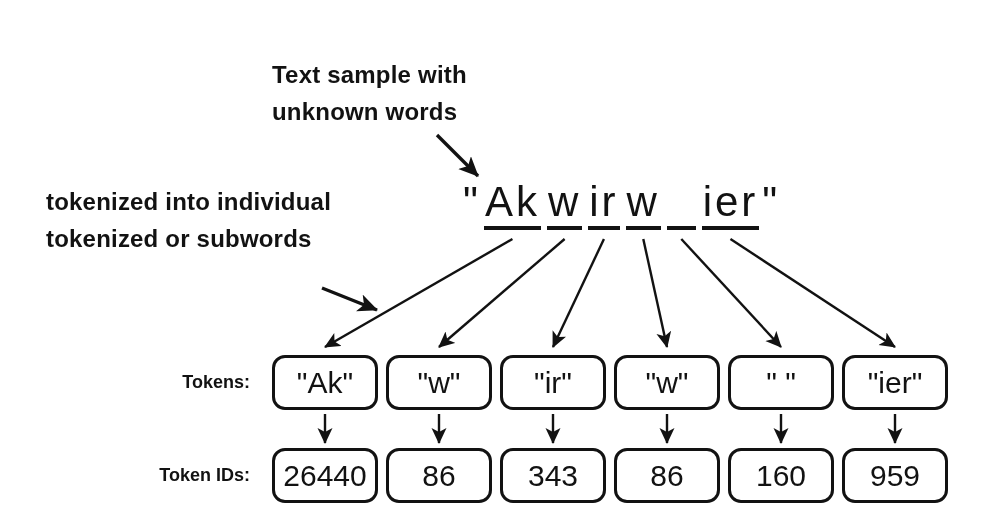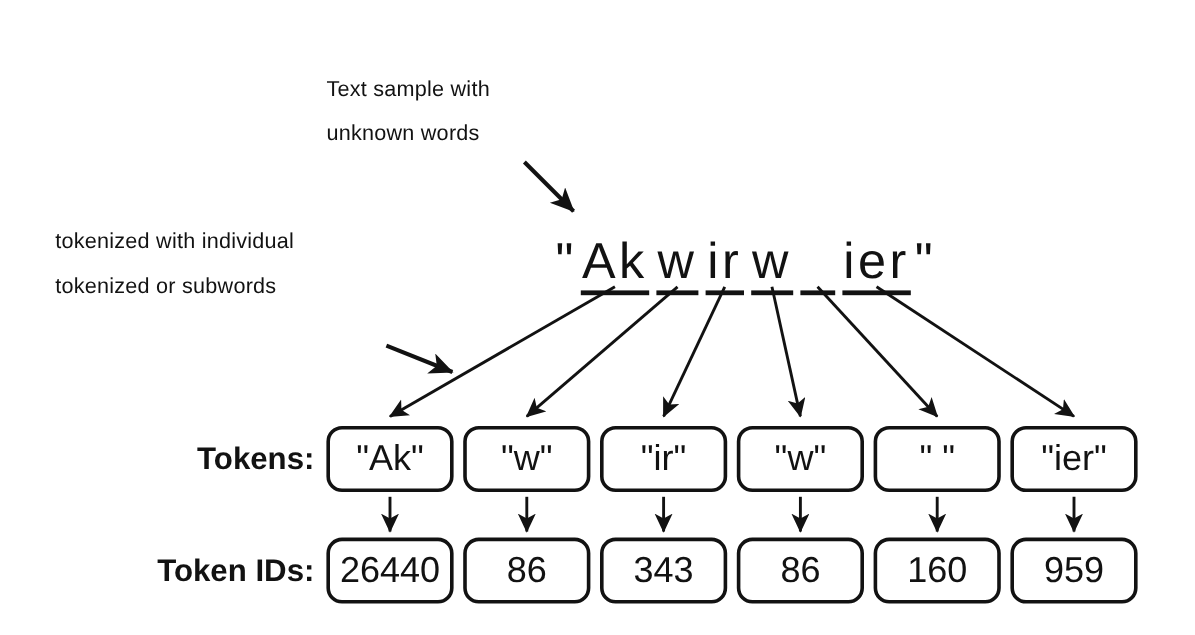--- a/index.html
+++ b/index.html
@@ -12,40 +12,40 @@
   .canvas {
     position: relative; width: 996px; height: 529px;
     background: #ffffff; overflow: hidden;
   }
   .arrow-layer { position: absolute; left: 0; top: 0; pointer-events: none; }
   .arrow-layer line { stroke: #121212; }
   .fan-arrow, .v-arrow { stroke-width: 2.4; }
   .ann-arrow { stroke-width: 3.4; }
   .arrow-layer marker path { fill: #121212; stroke: none; }
 
-  .ann { position: absolute; font-weight: normal; font-size: 18px; line-height: 37px; letter-spacing: 0.2px; }
+  .ann { position: absolute; font-weight: bold; font-size: 24px; line-height: 37px; letter-spacing: 0.2px; }
   .ann-top  { left: 272px; top: 56px; }
   .ann-left { left: 46px;  top: 183px; }
 
   .sample {
     position: absolute; left: 463px; top: 180px;
     font-size: 42px; line-height: 44px;
     letter-spacing: 3px; white-space: pre;
   }
-  .seg { display: inline-block; border-bottom: 4px solid #121212; padding: 0 1px 2px; margin: 16px 3px; text-align: right; }
+  .seg { display: inline-block; border-bottom: 4px solid #121212; padding: 0 1px 2px; margin: 0 3px; text-align: right; }
   .seg-space { padding: 0 7px 2px; }
   .q { display: inline-block; }
 
   .row { position: absolute; left: 0; width: 996px; height: 55px; }
   .row-tokens { top: 355px; }
   .row-ids    { top: 448px; }
   .row-label {
-    position: absolute; left: 16px; top: 0; width: 246px; height: 55px;
+    position: absolute; left: 4px; top: 0; width: 246px; height: 55px;
     display: flex; align-items: center; justify-content: flex-end;
-    font-weight: bold; font-size: 26px;
+    font-weight: bold; font-size: 18px;
   }
   .boxes { position: absolute; left: 272px; top: 0; display: flex; gap: 8px; }
   .box {
     width: 106px; height: 55px;
     border: 3px solid #121212; border-radius: 13px;
     display: flex; align-items: center; justify-content: center;
     font-size: 30px; white-space: pre; background: #ffffff;
   }
 </style>
 </head>
@@ -80,21 +80,21 @@
     <line class="v-arrow" x1="781" y1="414" x2="781" y2="443" marker-end="url(#head)"></line>
     <line class="v-arrow" x1="895" y1="414" x2="895" y2="443" marker-end="url(#head)"></line>
   </svg>
 
   <div class="ann ann-top">
     <div class="ann-line">Text sample with</div>
     <div class="ann-line">unknown words</div>
   </div>
 
   <div class="ann ann-left">
-    <div class="ann-line">tokenized with individual</div>
+    <div class="ann-line">tokenized into individual</div>
     <div class="ann-line">tokenized or subwords</div>
   </div>
 
   <div class="sample"><span class="q">"</span><span class="seg">Ak</span><span class="seg">w</span><span class="seg">ir</span><span class="seg">w</span><span class="seg seg-space"> </span><span class="seg">ier</span><span class="q">"</span></div>
 
   <div class="row row-tokens">
     <div class="row-label">Tokens:</div>
     <div class="boxes">
       <div class="box">"Ak"</div>
       <div class="box">"w"</div>

